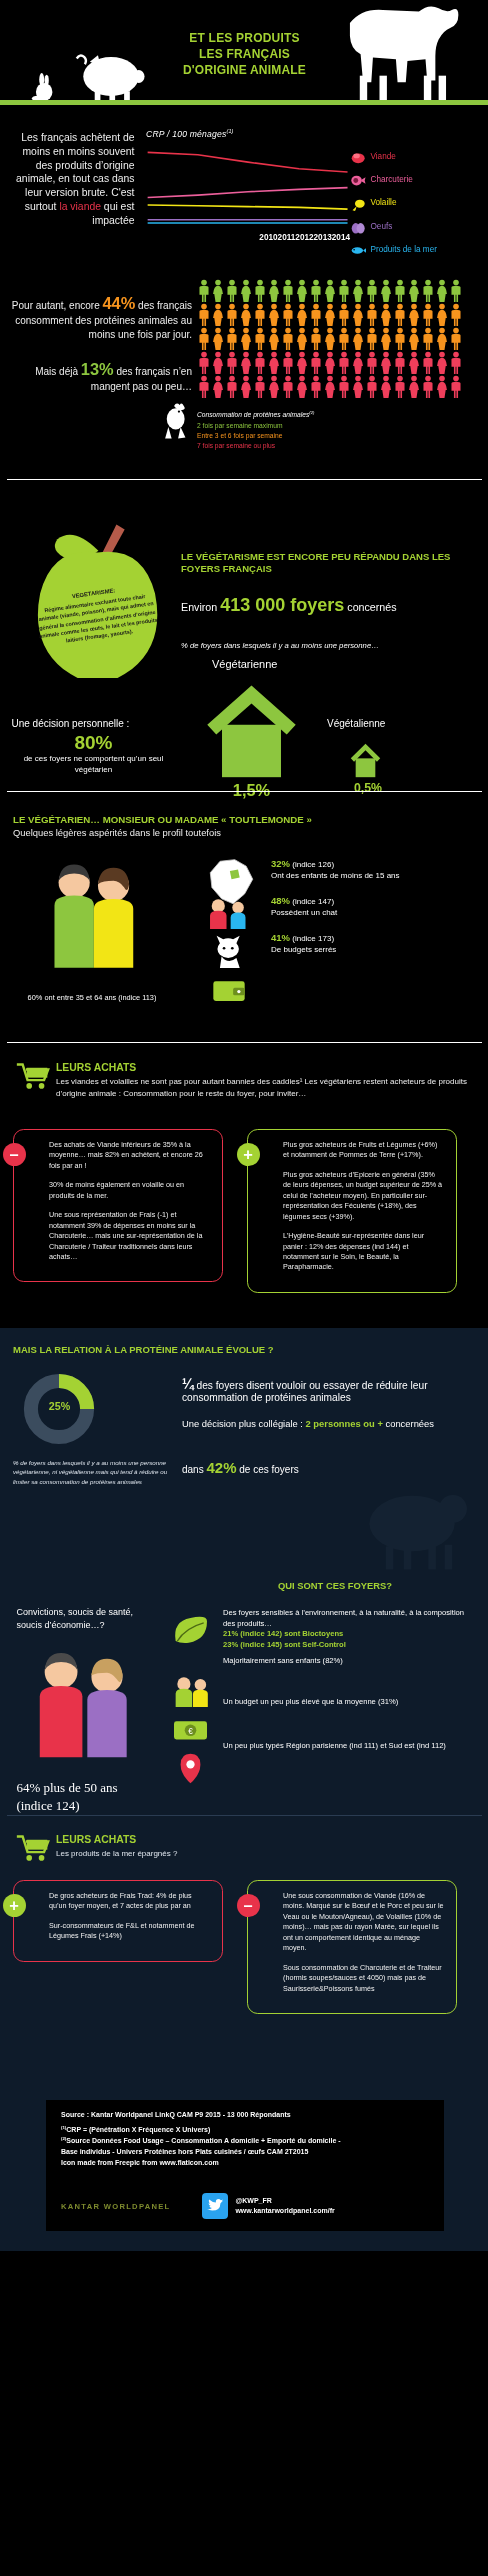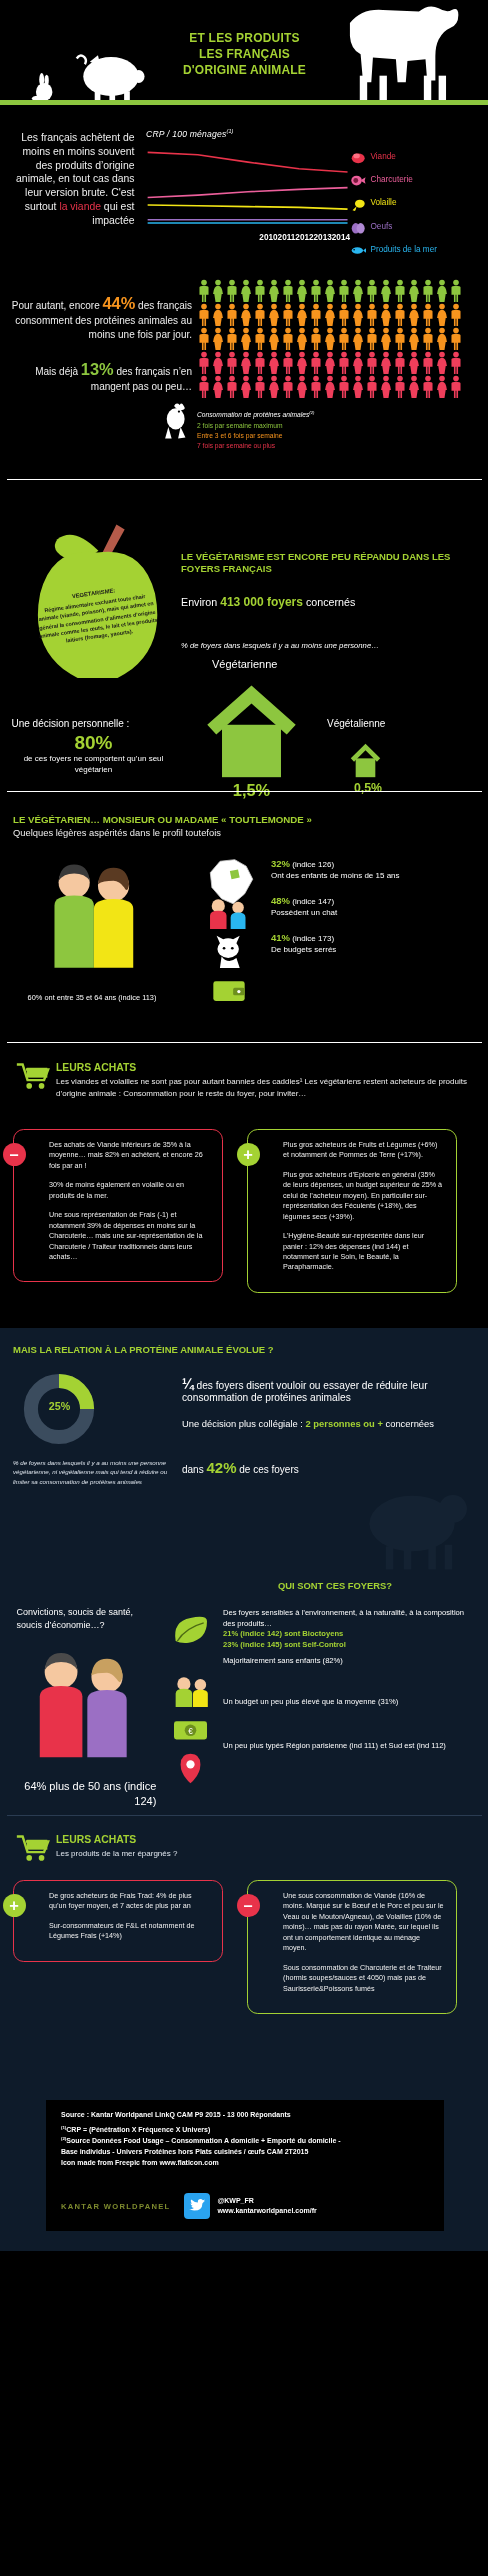--- a/index.html
+++ b/index.html
@@ -68,21 +68,21 @@
     position:absolute; left:35px; top:94px; width:123px; text-align:center;
     font-size:5.4px; line-height:1.5; color:#1a1a1a; font-weight:bold;
     transform: rotate(-8deg);
   }
   .apple-txt b { display:block; font-size:5.8px; margin-bottom:1.6px; }
   .sec2-head {
     position:absolute; left:181px; top:56px; width:279px;
     color:#a4d233; font-weight:bold; font-size:9.5px; line-height:1.3;
   }
   .sec2-foyers { position:absolute; left:181px; top:100px; font-size:10.7px; }
-  .sec2-foyers .num { color:#a4d233; font-size:12px; font-weight:bold; }
+  .sec2-foyers .num { color:#a4d233; font-size:18px; font-weight:bold; }
   .sec2-sub { position:absolute; left:181px; top:146px; font-style:italic; font-size:7.7px; color:#fff; }
   .h-veg { position:absolute; left:212px; top:163px; font-size:11px; }
   .h-vgl { position:absolute; left:327px; top:223px; font-size:10px; }
   .house-big { position:absolute; left:204px; top:187px; width:95px; height:97px; }
   .house-sm { position:absolute; left:349px; top:247px; width:33px; height:36px; }
   .pct-big { position:absolute; left:202px; top:286px; width:99px; text-align:center;
              color:#a4d233; font-size:16.4px; font-weight:bold; }
   .pct-sm { position:absolute; left:335px; top:286px; width:66px; text-align:center;
             color:#a4d233; font-size:12.3px; font-weight:bold; }
   .decision { position:absolute; left:11.5px; top:223px; width:164px; text-align:left; font-size:10px; }
@@ -146,40 +146,40 @@
   .sec6-head { position:absolute; left:278px; top:5px; color:#a4d233;
                font-weight:bold; font-size:9.4px; }
   .sec6-q { position:absolute; left:16.4px; top:31px; width:136px; font-size:9px; line-height:1.4; }
   .couple2 { position:absolute; left:25px; top:74px; width:123px; height:123px; }
   .sec6-rows { position:absolute; left:223px; top:33px; width:247px; }
   .s6-row { position:relative; min-height:39px; font-size:7.6px; line-height:1.4;
             padding-left:0; margin-bottom:5px; }
   .s6-row .g { color:#a4d233; font-weight:bold; }
   .s6-ico { position:absolute; left:169px; width:43px; height:33px; }
   .sec6-cap { position:absolute; left:16.4px; top:204px; width:140px;
-              text-align:right; font-size:11px; line-height:1.35; }
+              text-align:left; font-size:13px; line-height:1.35;font-family:Liberation Serif, serif; }
   .sep-line6 { position:absolute; left:6.6px; right:6.6px; top:240px; height:0.8px; background:#2a3c52; }
 
   
   .sec7 { position:relative; height:271px; background:#0e1b2a; }
   .cart2 { position:absolute; left:15px; top:11.5px; width:35px; height:28px; }
   .sec7-head { position:absolute; left:56px; top:11.5px; color:#a4d233;
                font-weight:bold; font-size:10.4px; }
   .sec7-body { position:absolute; left:56px; top:26px; width:411px;
                font-size:8px; line-height:1.45; color:#dfe6ee; }
 
   
   .footer { position:relative; height:158px; background:#0e1b2a; }
   .footer-box { position:absolute; left:46px; top:6.6px; width:398px; height:131px;
                 background:#000; padding:11.5px 15px; }
   .f-src { font-size:7px; font-weight:bold; color:#fff; margin-bottom:7.4px; }
   .f-notes { font-size:7px; font-weight:bold; color:#fff; line-height:1.5; }
   .f-bottom { position:absolute; left:15px; bottom:11.5px; display:flex; align-items:center; }
   .kwp-logo { font-size:7.6px; letter-spacing:1.3px; color:#7d8a2e; font-weight:bold;
-              width:123px; }
+              width:141px; }
   .tw-box { width:26px; height:26px; background:#2aa3ef; border-radius:4.1px;
             display:flex; align-items:center; justify-content:center; margin-right:7.4px; }
   .tw-txt { font-size:7px; font-weight:bold; line-height:1.45; }
   sup { font-size:.62em; vertical-align: super; }
 </style>
 </head>
 <body>
 
 <div class="page">
 

